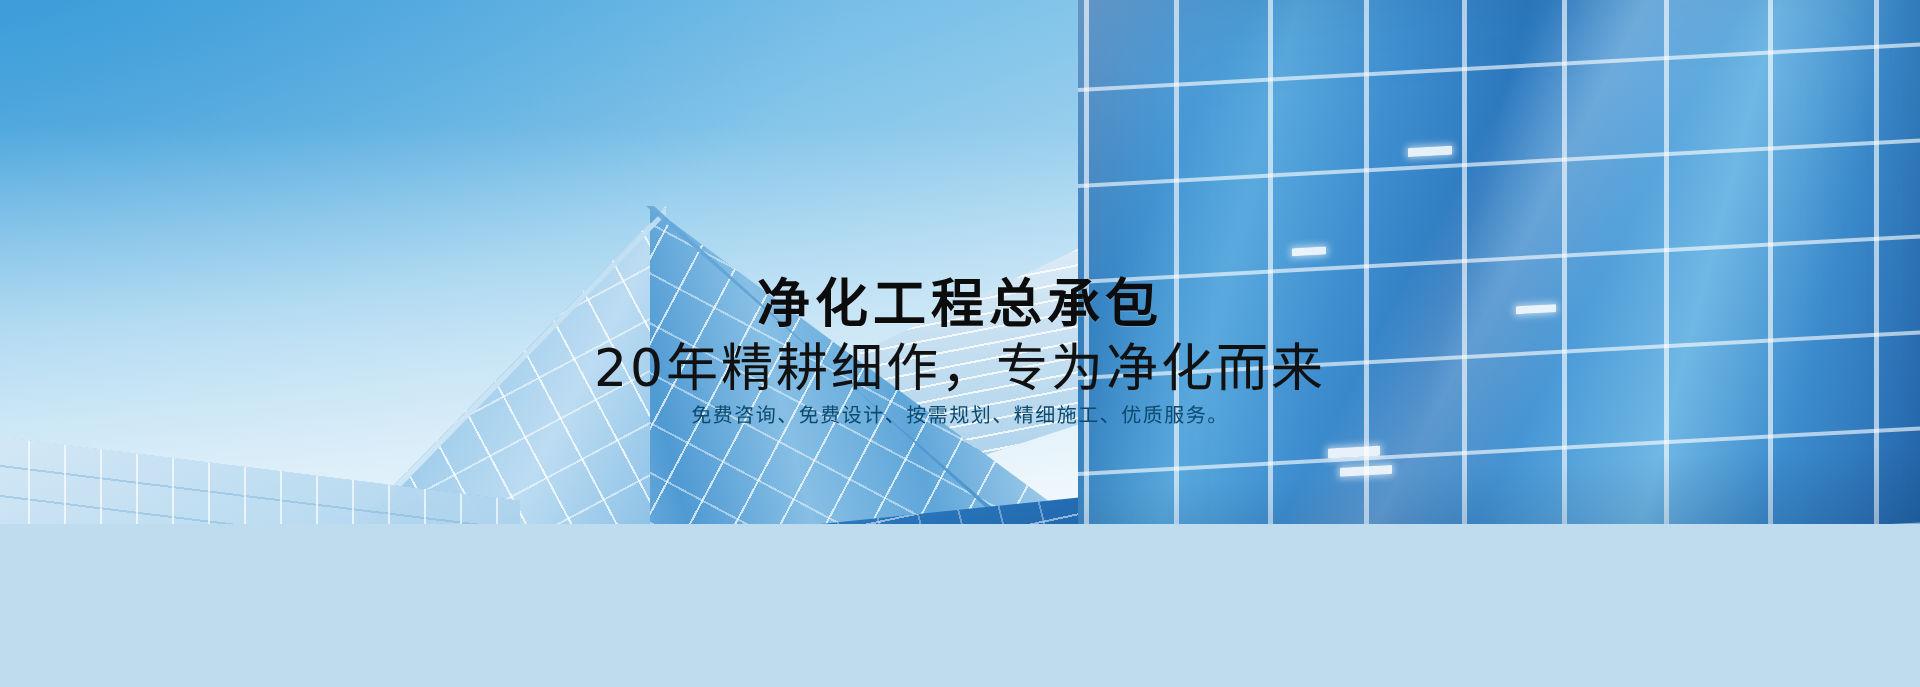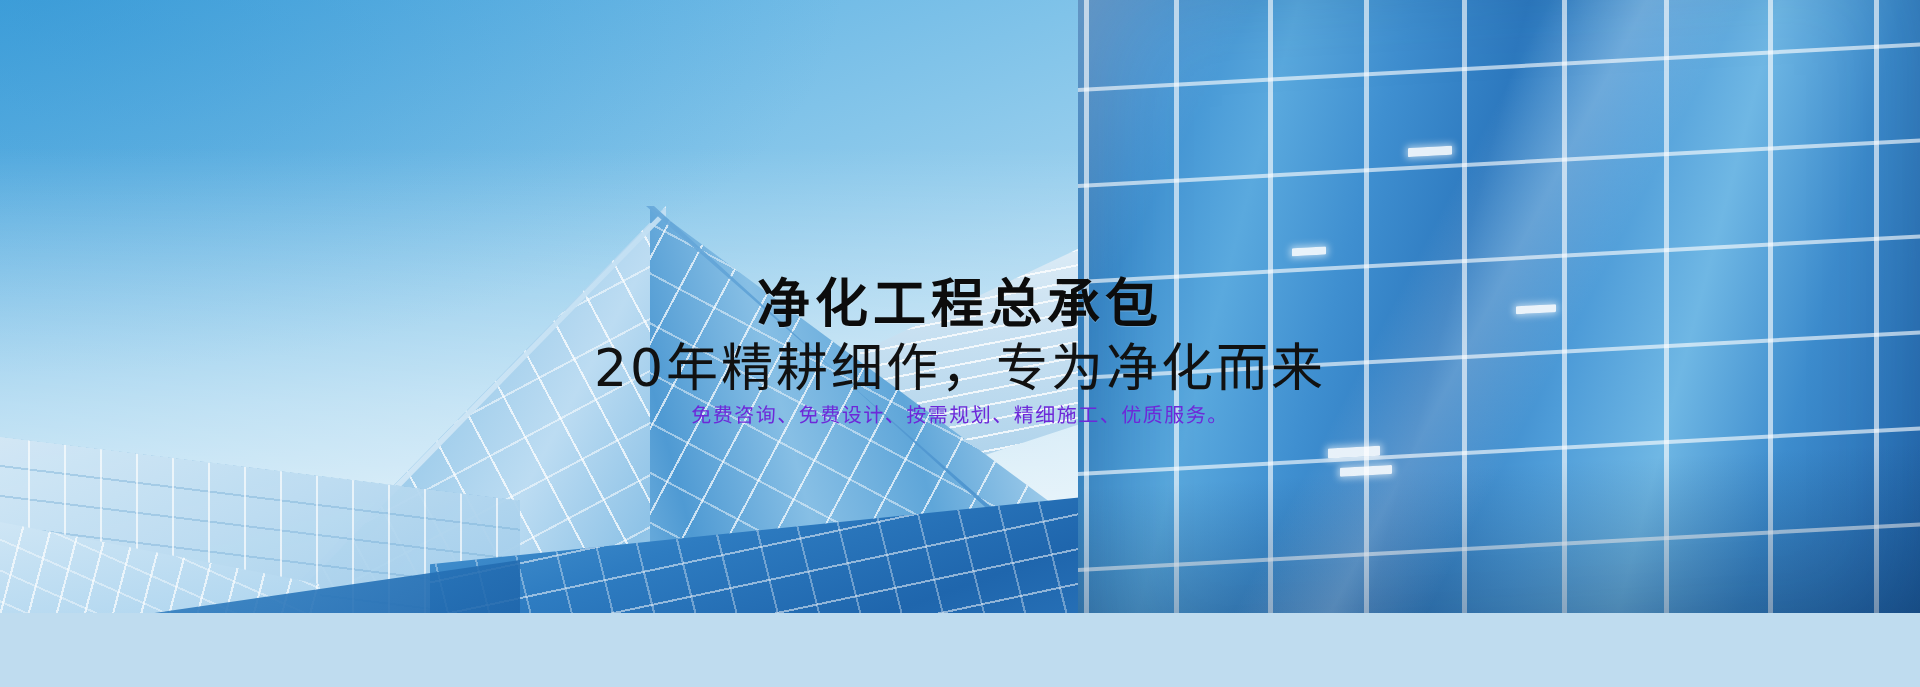--- a/index.html
+++ b/index.html
@@ -5,21 +5,21 @@
 <style>
   html,body{margin:0;padding:0;}
   body{
     width:1920px;height:687px;overflow:hidden;
     font-family:"Liberation Sans","DejaVu Sans",sans-serif;
     background:#bfdcef;
   }
 
   
   #banner{
-    position:relative;width:1920px;height:613px;overflow:hidden;
+    position:relative;width:1920px;height:524px;overflow:hidden;
   }
 
   
   .sky{
     position:absolute;inset:0;
     background:
       linear-gradient(160deg,
         #4aa8e0 0%,
         #63b4e4 14%,
         #86c6ea 34%,
@@ -194,21 +194,21 @@
     font-weight:400;
     color:#111111;
     letter-spacing:3px;
     font-family:"DejaVu Sans","Liberation Sans",sans-serif;
   }
   #tagline{
     margin:6px 0 0 0;
     font-size:20px;
     line-height:1.2;
     font-weight:400;
-    color:#6d28d9;
+    color:#0c4a6e;
     letter-spacing:1.5px;
     font-family:"DejaVu Sans","Liberation Sans",sans-serif;
   }
 </style>
 </head>
 <body>
 
 <div id="banner">
 
   <div class="sky"></div>

